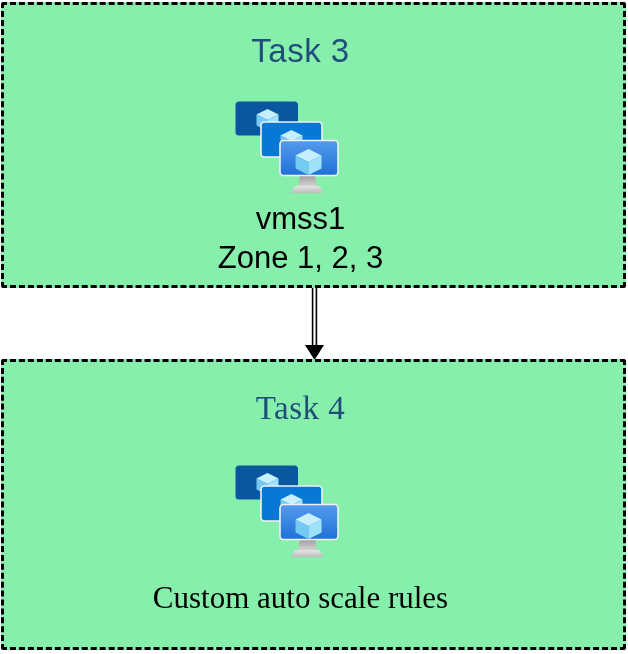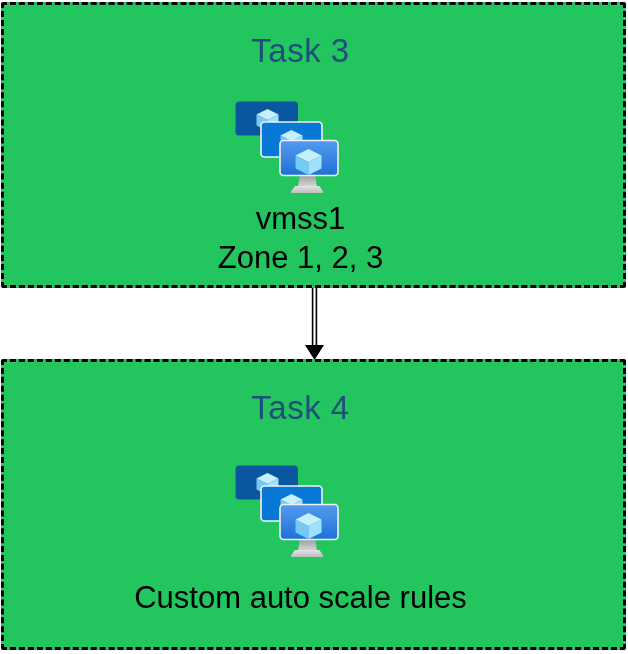--- a/index.html
+++ b/index.html
@@ -7,27 +7,27 @@
     width: 628px; height: 654px;
     background: #ffffff;
     position: relative;
     overflow: hidden;
     font-family: "Liberation Sans", "DejaVu Sans", sans-serif;
   }
   .task-box {
     position: absolute;
     left: 1px;
     width: 625px;
-    background: #22c55e;
+    background: #86efac;
     border: 3px dashed #000000;
     border-radius: 2px;
     box-sizing: border-box;
   }
   #box1 { top: 2px; height: 286px; }
-  #box2 { top: 359px; height: 291px; }
+  #box2 { top: 359px; height: 291px; font-family: Liberation Serif, serif; }
 
   .box-inner { text-align: center; transform: translateX(-13px); }
 
   .task-title {
     margin-top: 26px;
     font-size: 33px;
     line-height: 40px;
     letter-spacing: 0.5px;
     color: #1f4e79;
   }

